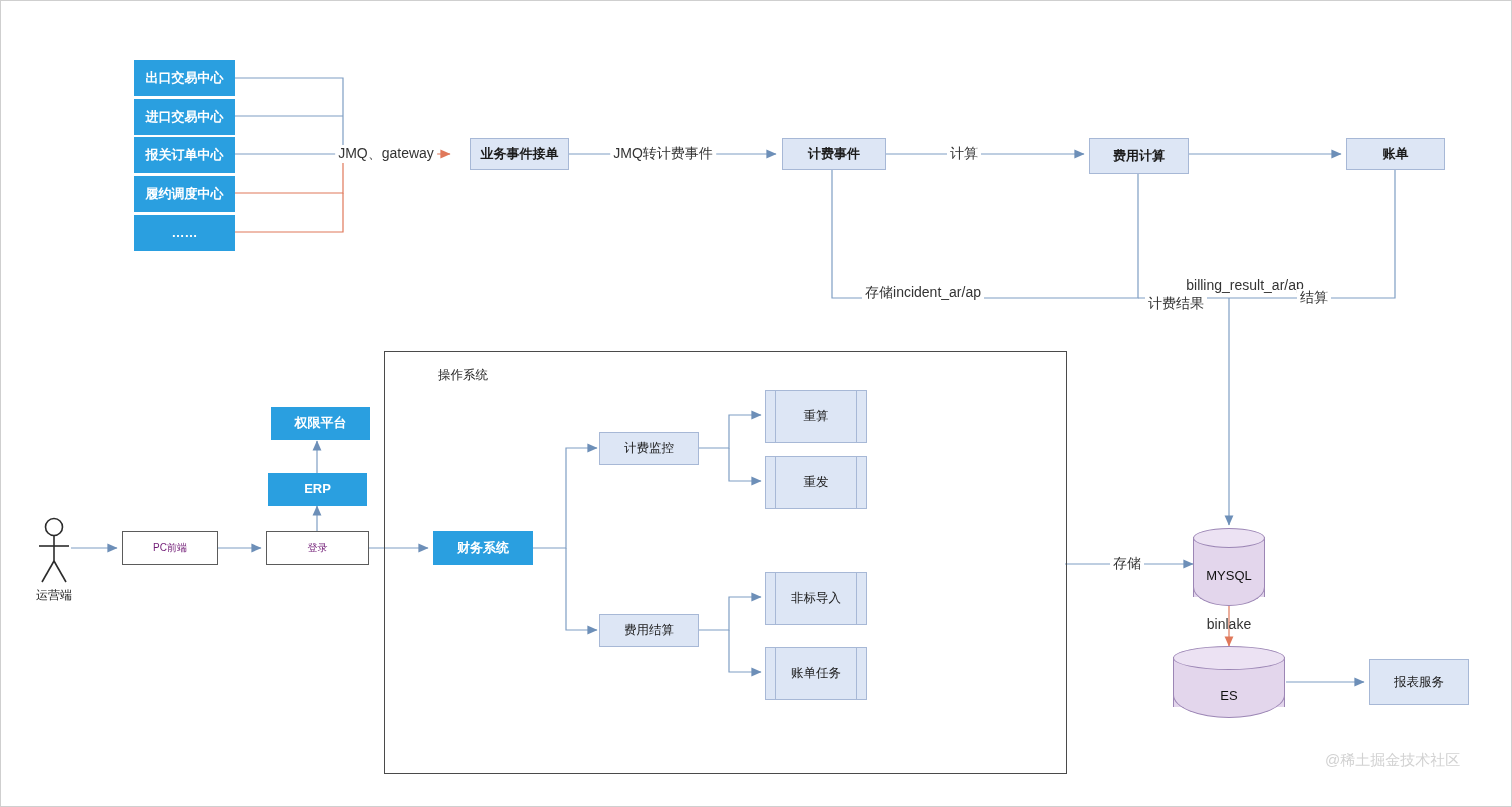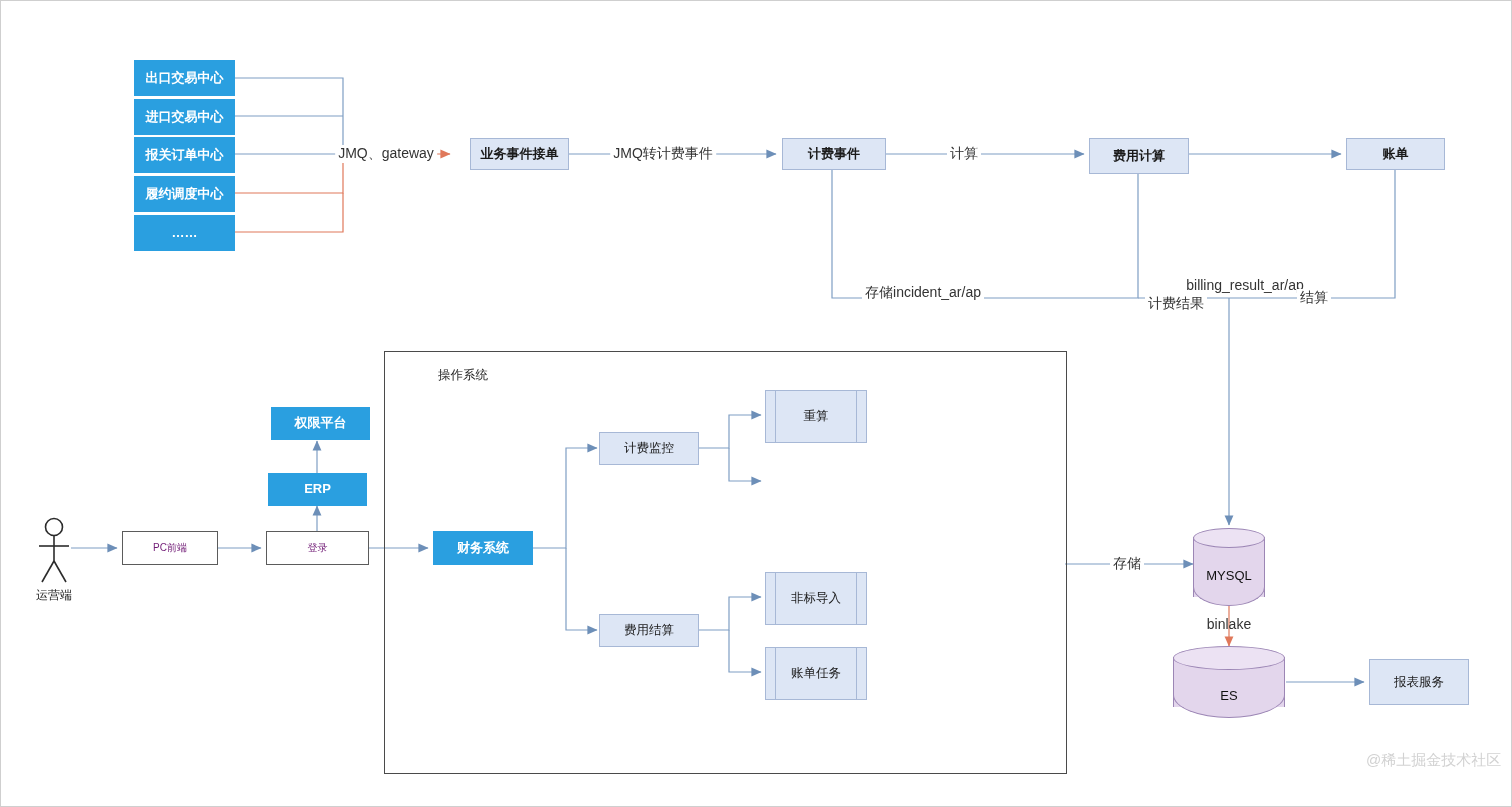--- a/index.html
+++ b/index.html
@@ -184,20 +184,25 @@
   </div>
   <div class="node light-thin" style="left:598px;top:613px;width:100px;height:33px;">
     <span>费用结算</span>
   </div>
 
   <div class="proc" style="left:764px;top:389px;width:100px;height:51px;">
     <span class="bar l"></span>
     <span class="bar r"></span>
     <span class="txt">重算</span>
   </div>
+  <div class="proc" style="left:764px;top:455px;width:100px;height:51px;">
+    <span class="bar l"></span>
+    <span class="bar r"></span>
+    <span class="txt">重发</span>
+  </div>
   <div class="proc" style="left:764px;top:571px;width:100px;height:51px;">
     <span class="bar l"></span>
     <span class="bar r"></span>
     <span class="txt">非标导入</span>
   </div>
   <div class="proc" style="left:764px;top:646px;width:100px;height:51px;">
     <span class="bar l"></span>
     <span class="bar r"></span>
     <span class="txt">账单任务</span>
   </div>
@@ -213,15 +218,15 @@
     <div class="body" style="top:11px;bottom:11px;"></div>
     <div class="bot" style="bottom:0px;height:22px;"></div>
     <div class="top" style="top:0px;height:22px;"></div>
     <div class="lbl" style="top:42px;">ES</div>
   </div>
 
   <div class="node light-thin" style="left:1368px;top:658px;width:100px;height:46px;">
     <span>报表服务</span>
   </div>
 
-  <div class="watermark" style="left:1365px;top:750px;">@稀土掘金技术社区</div>
+  <div class="watermark" style="left:1324px;top:750px;">@稀土掘金技术社区</div>
 
 </div>
 
 </body></html>

